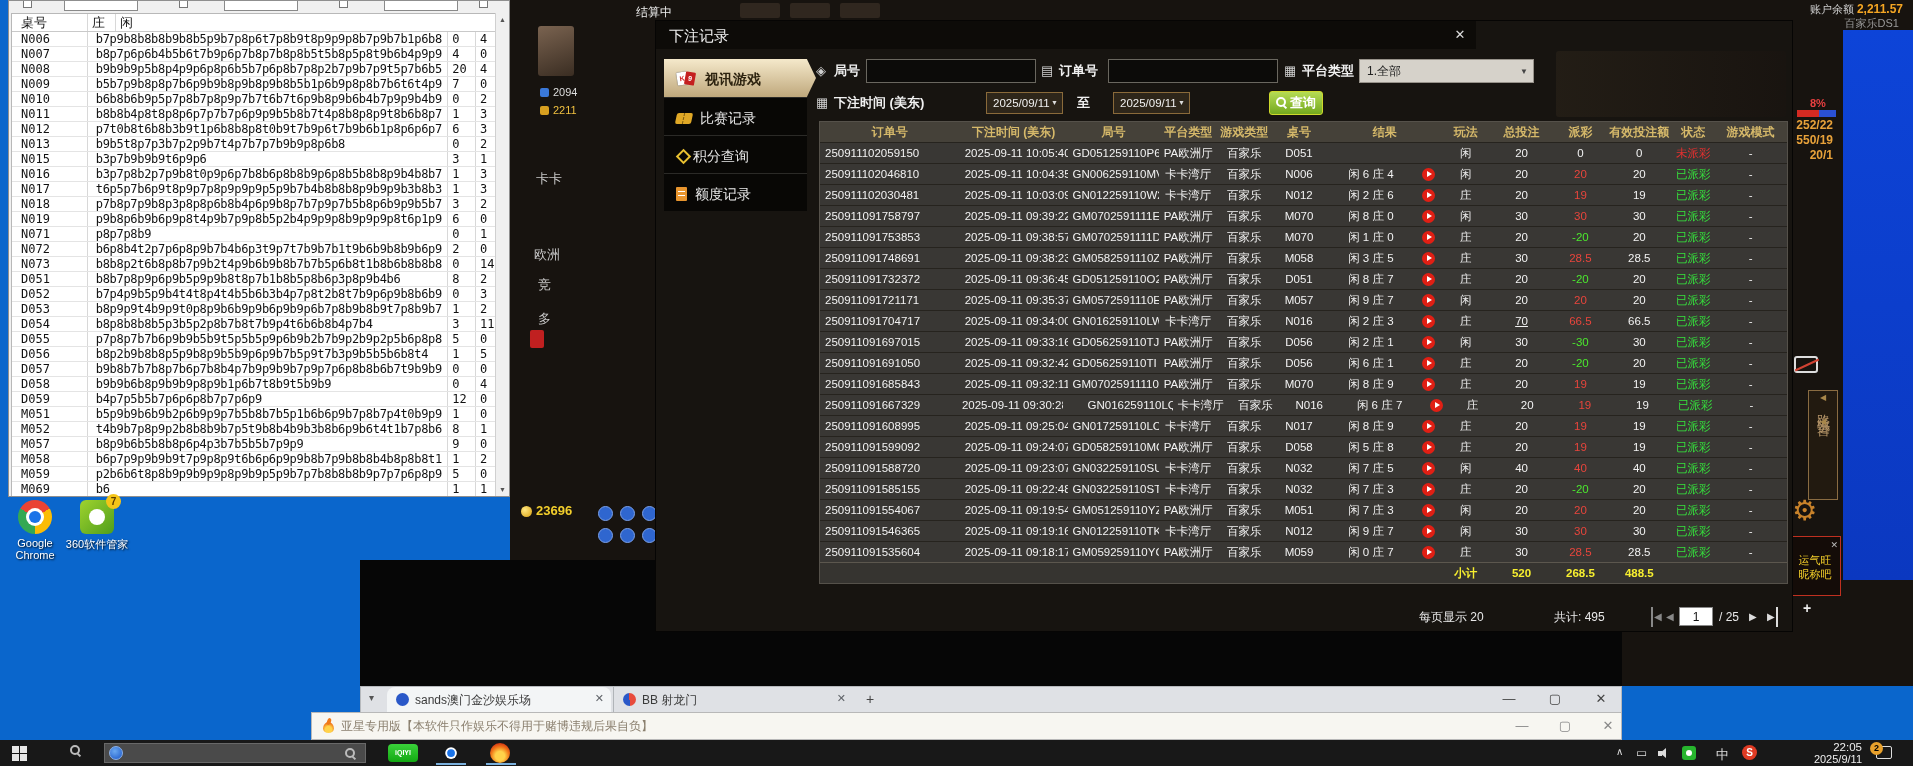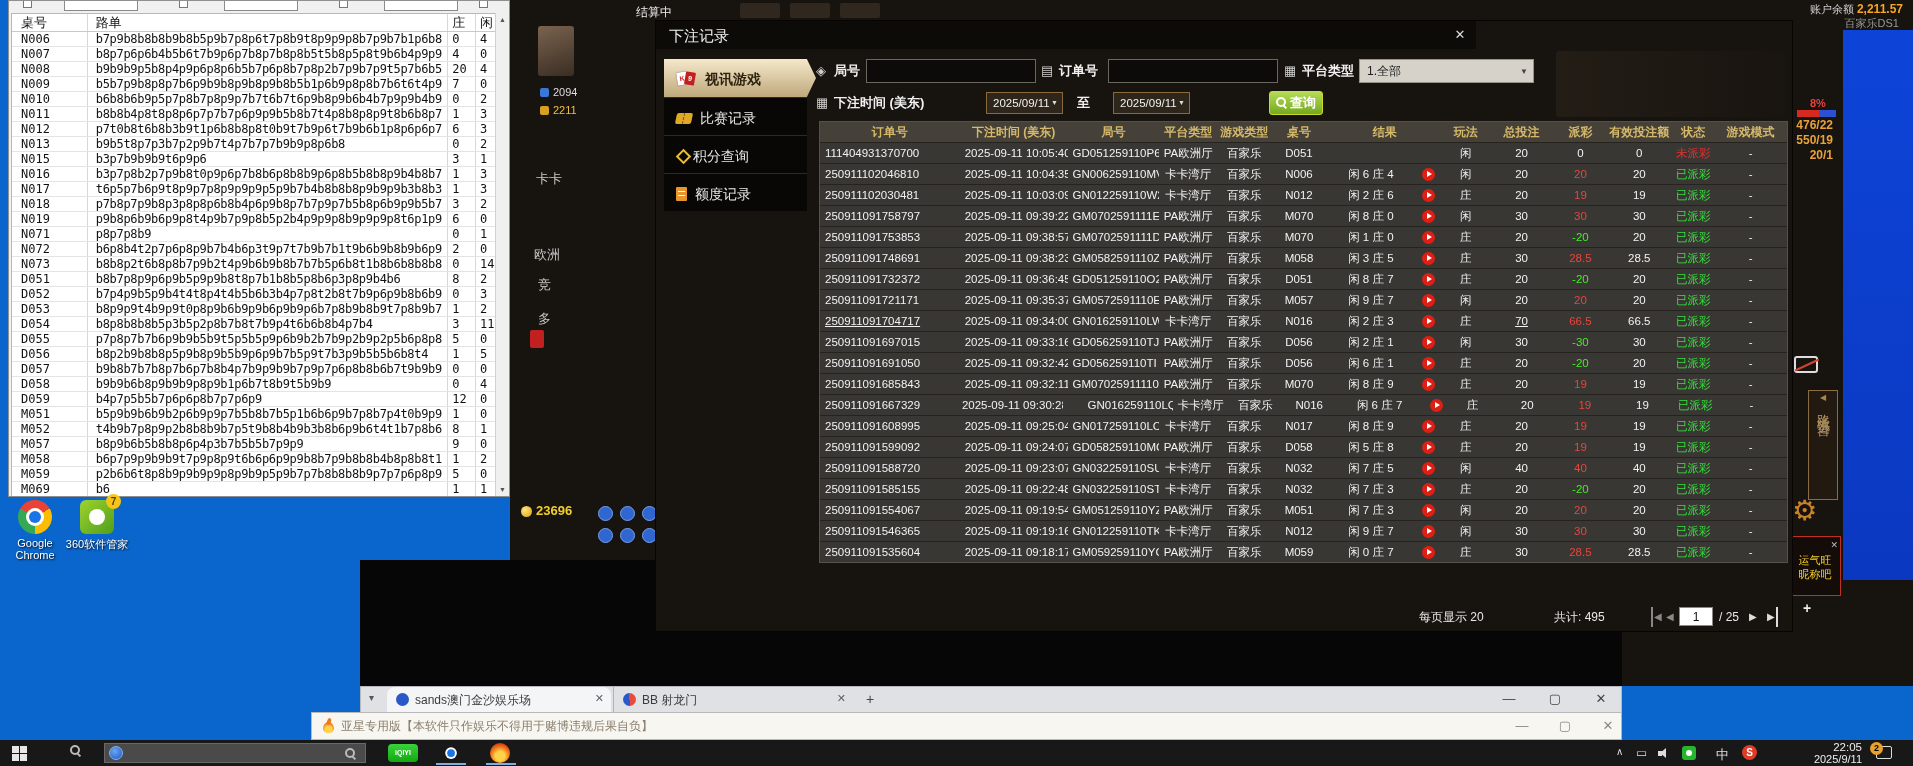--- a/index.html
+++ b/index.html
@@ -164,21 +164,21 @@
     <div class="frag" style="left:733px;top:504px;font-size:11px"><span>庄闲路</span><span class="dot" style="background:#e03030"></span><span class="dot" style="border:1px solid #e03030"></span></div>
     <div class="frag" style="left:733px;top:524px;font-size:11px"><span>闲闲路</span><span class="dot" style="border:1px solid #3a78e0"></span><span class="dot" style="background:#3a78e0"></span></div>
 
     <div class="frag" style="right:10px;top:2px;font-size:11px;color:#ccc"><span>账户余额</span> <span style="color:#f5a623;font-weight:bold;font-size:12px">2,211.57</span></div>
     <div class="frag" style="right:14px;top:16px;font-size:11px;color:#999">百家乐DS1</div>
     <div class="abs" style="left:1374px;top:34px;width:14px;height:14px;background:#d42a22;border-radius:2px"></div>
 
     <div class="frag" style="left:1300px;top:97px;color:#e84040;font-size:11px;font-weight:bold">8%</div>
     <div class="abs" style="left:1287px;top:110px;width:22px;height:7px;background:#d42a22"></div>
     <div class="abs" style="left:1309px;top:110px;width:17px;height:7px;background:#2a50d4"></div>
-    <div class="statnum" style="left:1267px;top:118px">476/22</div>
+    <div class="statnum" style="left:1267px;top:118px">252/22</div>
     <div class="statnum" style="left:1267px;top:133px">550/19</div>
     <div class="statnum" style="left:1267px;top:148px">20/1</div>
     <div class="abs bubble"></div>
     <div class="abs vtab"><span style="color:#a8874a">◀</span><div class="vtxt">路纸选台</div><span style="color:#a8874a">◀</span></div>
     <div class="abs gear">⚙</div>
     <div class="abs lucky">
         <span class="x">✕</span>
         <div>运气旺</div>
         <div>昵称吧</div>
       </div>
@@ -193,21 +193,20 @@
       <span class="stripbox" style="left:55px"></span>
       <span class="stripchk" style="left:170px"></span>
       <span class="stripbox" style="left:215px"></span>
       <span class="stripchk" style="left:330px"></span>
       <span class="stripbox" style="left:375px"></span>
       <span class="stripchk" style="left:470px"></span>
     </div>
     <div id="roadtable">
       <div class="rhead">
         <span class="rc rc1">桌号</span>
-        <span class="rc rc2">路单</span>
         <span class="rc rc3">庄</span>
         <span class="rc rc4">闲</span>
       </div>
       <div id="roadBody">
           <div class="rrow">
             <span class="rc rc1">N006</span>
             <span class="rc rc2">b7p9b8b8b8b9b8b5p9b7p8p6t7p8b9t8p9p9p8b7p9b7b1p6b8</span>
             <span class="rc rc3">0</span>
             <span class="rc rc4">4</span>
           </div>
@@ -450,21 +449,21 @@
           <span class="bhc" style="width: 116px;">结果</span>
           <span class="bhc" style="width: 46px;">玩法</span>
           <span class="bhc" style="width: 66px;">总投注</span>
           <span class="bhc" style="width: 52px;">派彩</span>
           <span class="bhc" style="width: 66px;">有效投注额</span>
           <span class="bhc" style="width: 42px;">状态</span>
           <span class="bhc" style="width: 73px;">游戏模式</span>
         </div>
       <div id="betBody">
           <div class="brow">
-            <span class="bc c0" style="width: 140px;">111404931370700</span>
+            <span class="bc c0" style="width: 140px;">250911102059150</span>
             <span class="bc c1" style="width: 108px;">2025-09-11 10:05:40</span>
             <span class="bc c2" style="width: 92px;">GD051259110P6</span>
             <span class="bc c3" style="width: 58px;">PA欧洲厅</span>
             <span class="bc c4" style="width: 54px;">百家乐</span>
             <span class="bc c5" style="width: 56px;">D051</span>
             <span class="bc c6" style="width: 88px;"></span>
             <span class="bc c7" style="width: 28px;"></span>
             <span class="bc c8" style="width: 46px;">闲</span>
             <span class="bc c9" style="width: 66px;">20</span>
             <span class="bc c10" style="width: 52px;">0</span>
@@ -578,21 +577,21 @@
             <span class="bc c6" style="width: 88px;">闲 9 庄 7</span>
             <span class="bc c7" style="width: 28px;"><span class="playbtn"></span></span>
             <span class="bc c8" style="width: 46px;">闲</span>
             <span class="bc c9" style="width: 66px;">20</span>
             <span class="bc c10 pos" style="width: 52px;">20</span>
             <span class="bc c11" style="width: 66px;">20</span>
             <span class="bc c12 stok" style="width: 42px;">已派彩</span>
             <span class="bc c13" style="width: 73px;">-</span>
           </div>
           <div class="brow">
-            <span class="bc c0" style="width: 140px; text-decoration: underline;">250911091704717</span>
+            <span class="bc c0" style="width: 140px;">250911091704717</span>
             <span class="bc c1" style="width: 108px;">2025-09-11 09:34:00</span>
             <span class="bc c2" style="width: 92px;">GN016259110LW</span>
             <span class="bc c3" style="width: 58px;">卡卡湾厅</span>
             <span class="bc c4" style="width: 54px;">百家乐</span>
             <span class="bc c5" style="width: 56px;">N016</span>
             <span class="bc c6" style="width: 88px;">闲 2 庄 3</span>
             <span class="bc c7" style="width: 28px;"><span class="playbtn"></span></span>
             <span class="bc c8" style="width: 46px;">庄</span>
             <span class="bc c9" style="width: 66px; text-decoration: underline;">70</span>
             <span class="bc c10 pos" style="width: 52px;">66.5</span>
@@ -768,20 +767,28 @@
             <span class="bc c4" style="width: 54px;">百家乐</span>
             <span class="bc c5" style="width: 56px;">M059</span>
             <span class="bc c6" style="width: 88px;">闲 0 庄 7</span>
             <span class="bc c7" style="width: 28px;"><span class="playbtn"></span></span>
             <span class="bc c8" style="width: 46px;">庄</span>
             <span class="bc c9" style="width: 66px;">30</span>
             <span class="bc c10 pos" style="width: 52px;">28.5</span>
             <span class="bc c11" style="width: 66px;">28.5</span>
             <span class="bc c12 stok" style="width: 42px;">已派彩</span>
             <span class="bc c13" style="width: 73px;">-</span>
+          </div>
+          <div class="brow trow">
+            <span class="bc tky" style="width: 624px;"></span>
+            <span class="bc tky" style="width: 46px;">小计</span>
+            <span class="bc tky" style="width: 66px;">520</span>
+            <span class="bc tky" style="width: 52px;">268.5</span>
+            <span class="bc tky" style="width: 66px;">488.5</span>
+            <span class="bc tky" style="width: 115px;"></span>
           </div>
         </div>
     </div>
 
     <div id="pager">
       <span style="left:600px">每页显示 20</span>
       <span style="left:735px">共计: 495</span>
       <span class="pgarrow" style="left:832px;border-left:2px solid #888;padding-left:1px">◀</span>
       <span class="pgarrow" style="left:847px">◀</span>
       <span id="pagebox">1</span>

